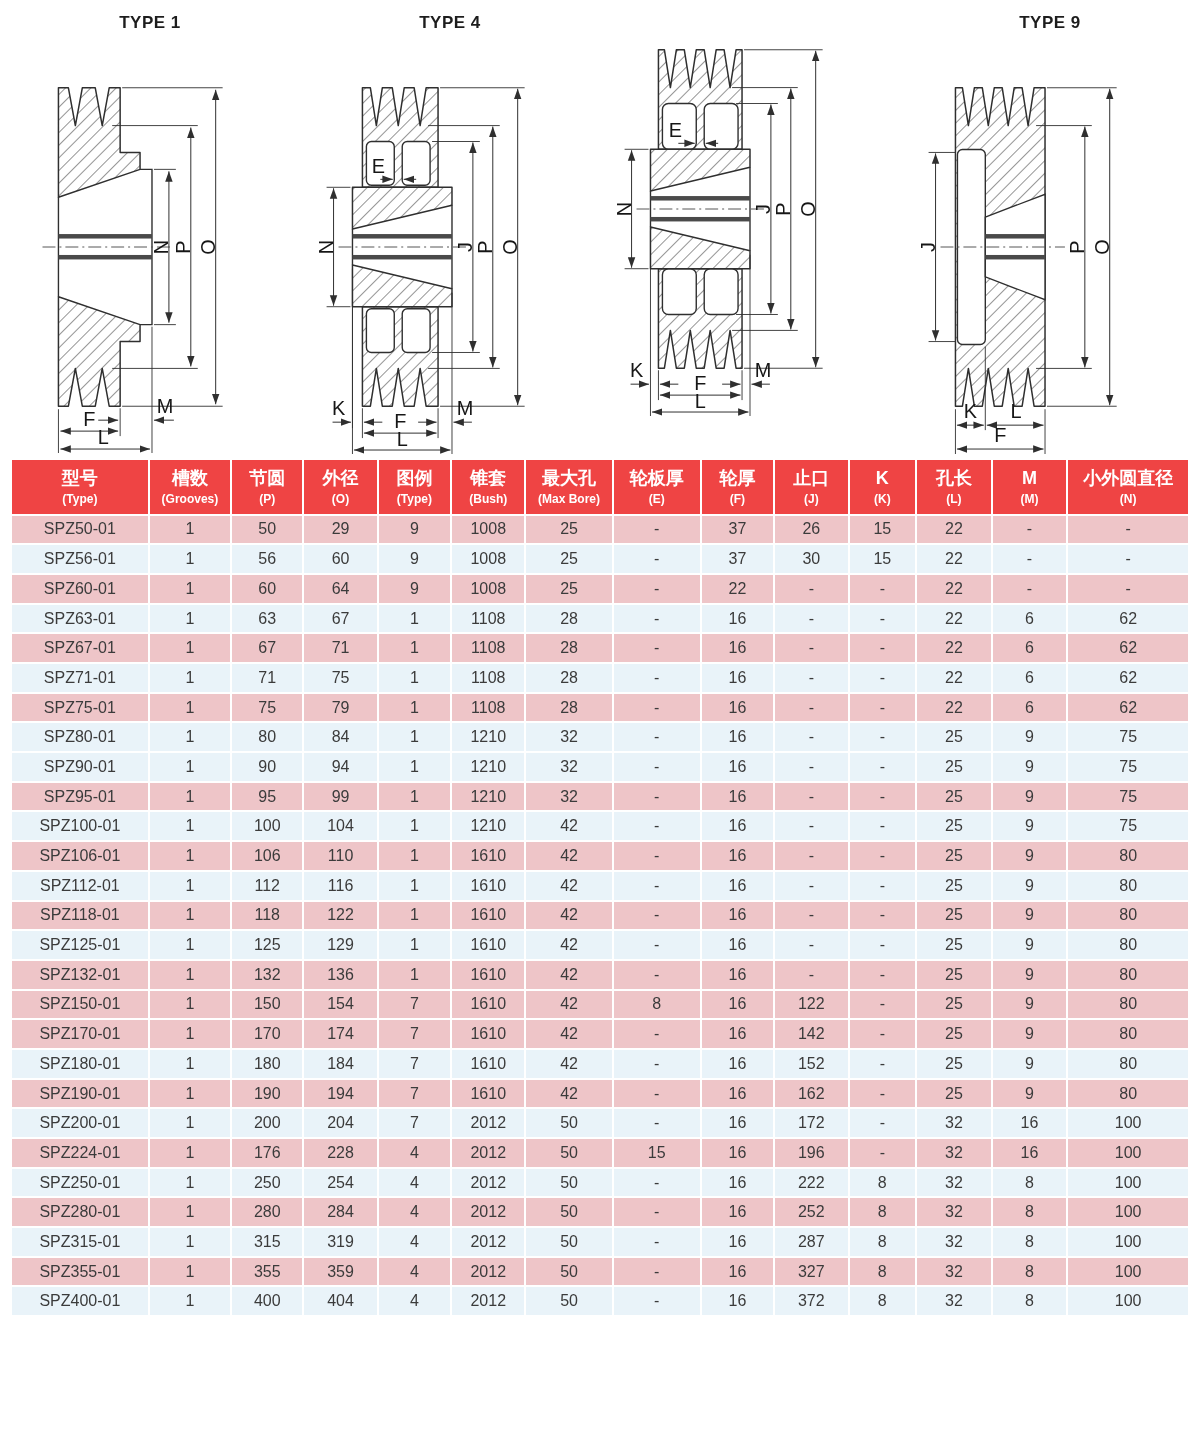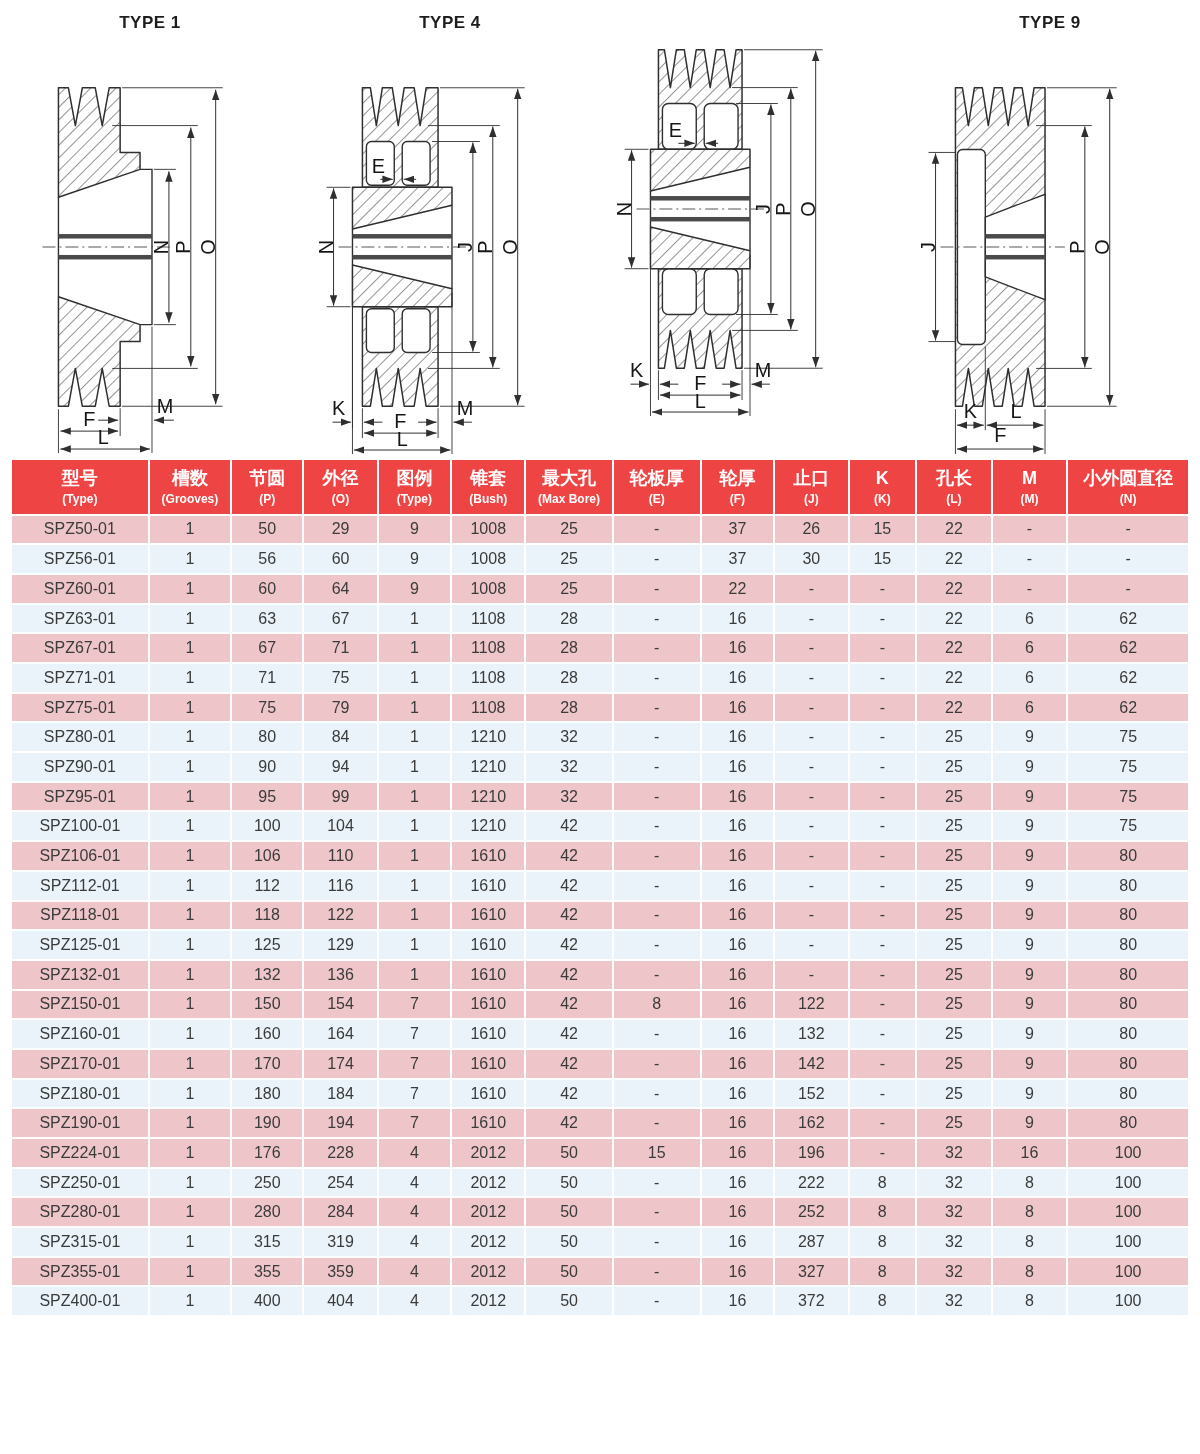--- a/index.html
+++ b/index.html
@@ -526,36 +526,20 @@
             <td>1610</td>
             <td>42</td>
             <td>8</td>
             <td>16</td>
             <td>122</td>
             <td>-</td>
             <td>25</td>
             <td>9</td>
             <td>80</td>
           </tr>
-          <tr class="even">
-            <td>SPZ160-01</td>
-            <td>1</td>
-            <td>160</td>
-            <td>164</td>
-            <td>7</td>
-            <td>1610</td>
-            <td>42</td>
-            <td>-</td>
-            <td>16</td>
-            <td>132</td>
-            <td>-</td>
-            <td>25</td>
-            <td>9</td>
-            <td>80</td>
-          </tr>
           <tr class="odd">
             <td>SPZ170-01</td>
             <td>1</td>
             <td>170</td>
             <td>174</td>
             <td>7</td>
             <td>1610</td>
             <td>42</td>
             <td>-</td>
             <td>16</td>
@@ -589,20 +573,36 @@
             <td>7</td>
             <td>1610</td>
             <td>42</td>
             <td>-</td>
             <td>16</td>
             <td>162</td>
             <td>-</td>
             <td>25</td>
             <td>9</td>
             <td>80</td>
+          </tr>
+          <tr class="even">
+            <td>SPZ200-01</td>
+            <td>1</td>
+            <td>200</td>
+            <td>204</td>
+            <td>7</td>
+            <td>2012</td>
+            <td>50</td>
+            <td>-</td>
+            <td>16</td>
+            <td>172</td>
+            <td>-</td>
+            <td>32</td>
+            <td>16</td>
+            <td>100</td>
           </tr>
           <tr class="odd">
             <td>SPZ224-01</td>
             <td>1</td>
             <td>176</td>
             <td>228</td>
             <td>4</td>
             <td>2012</td>
             <td>50</td>
             <td>15</td>

